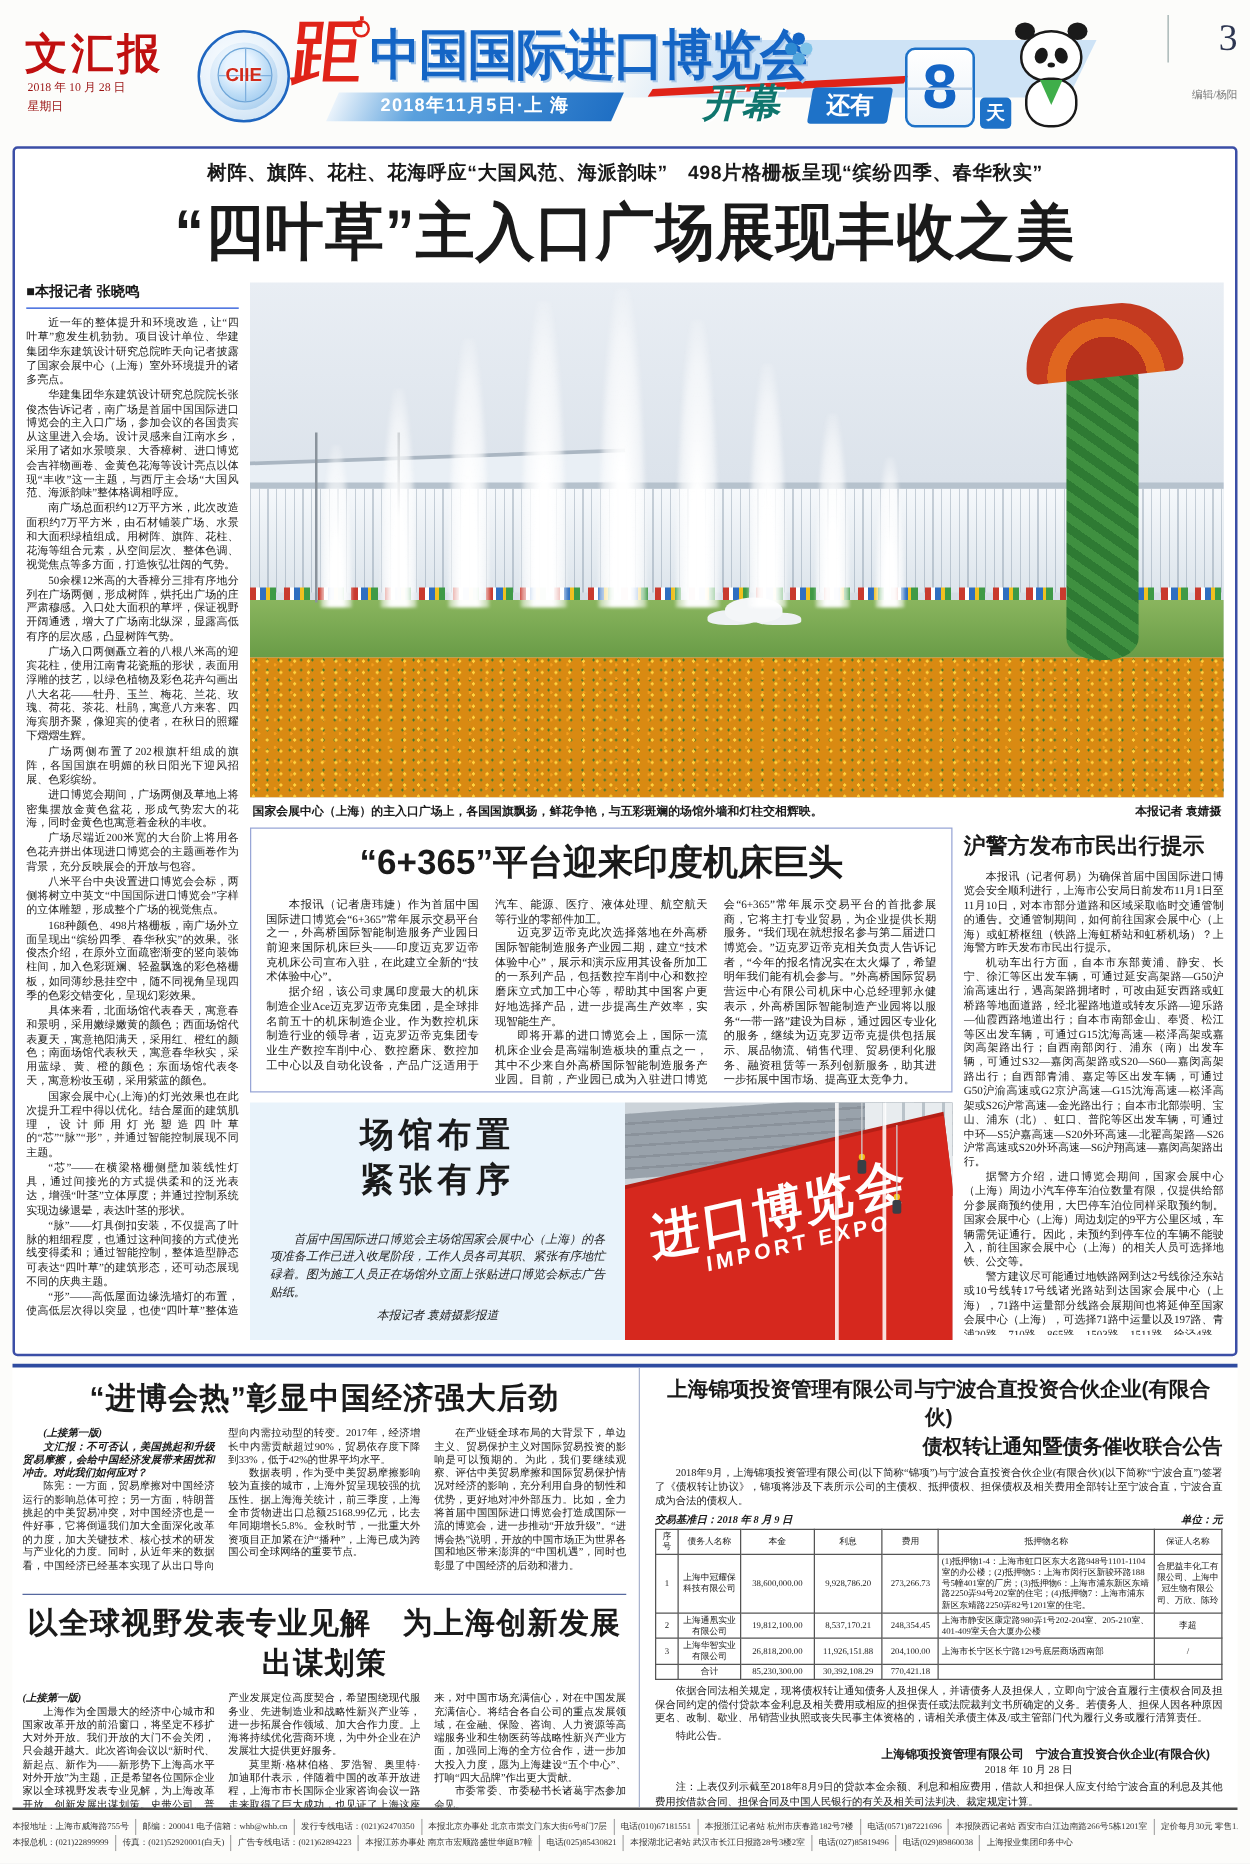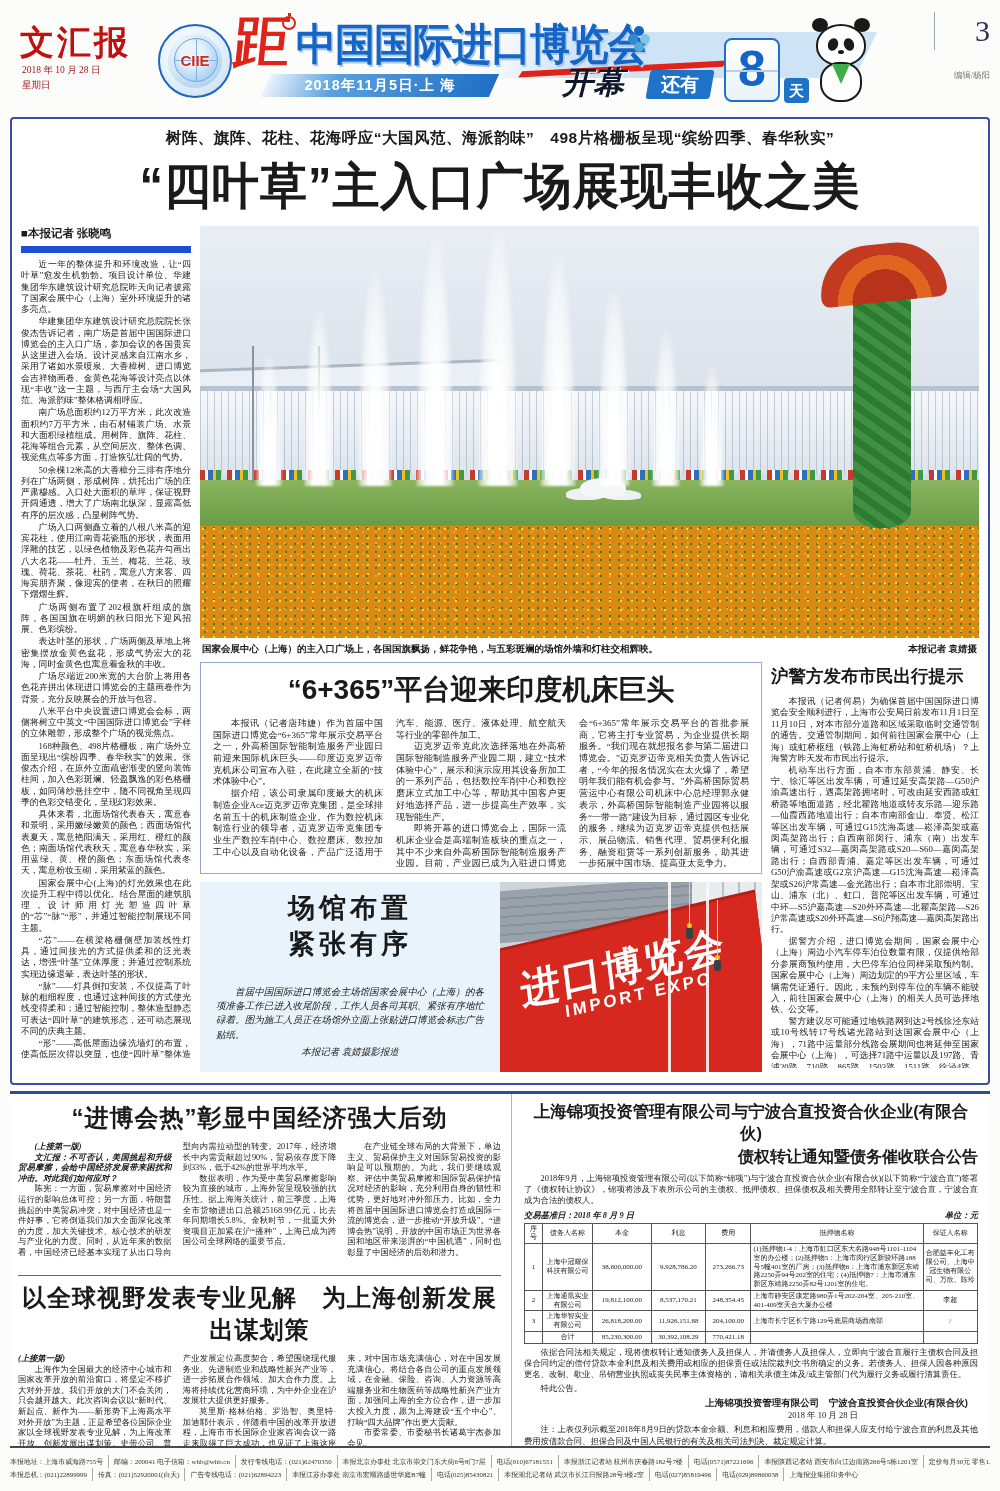--- a/index.html
+++ b/index.html
@@ -43,21 +43,21 @@
                  background:#2f8ad2; z-index:2;
                  box-shadow:12px 0 0 #7fc3e8, 6px -8px 0 #1465c5, 6px 8px 0 #57a8dd; }
   .date-strip { position:absolute; left:266px; top:74px; width:228px; height:23px;
                 background:linear-gradient(90deg,#eaf3fb, #59a0dd 30%, #1f6fc4);
                 transform:skewX(-24deg); z-index:2; }
   .date-strip span { display:block; transform:skewX(24deg); color:#fff; font-weight:bold;
                      font-size:14.5px; line-height:23px; text-align:center; letter-spacing:1px;
                      font-family:"Liberation Sans",sans-serif; }
   .red-swoosh { position:absolute; left:520px; top:66px; width:205px; height:6px; background:#e02318;
                 transform:rotate(-3deg) skewX(-35deg); z-index:1; }
-  .open-word { position:absolute; left:562px; top:62px; font-size:31px; font-weight:900; color:#0f172a;
+  .open-word { position:absolute; left:562px; top:62px; font-size:31px; font-weight:900; color:#0f766e;
                font-style:italic; font-family:"Liberation Sans",sans-serif; z-index:2;
                text-shadow:1px 1px 0 #fff; }
   .remain { position:absolute; left:648px; top:70px; width:64px; height:29px; background:#1e72c8;
             transform:skewX(-10deg); border-radius:3px; z-index:2; }
   .remain span { display:block; transform:skewX(10deg); color:#fff; font-weight:900; font-size:19px;
                  line-height:29px; text-align:center; font-family:"Liberation Sans",sans-serif; }
   .flip-card { position:absolute; left:724px; top:38px; width:56px; height:64px;
                background:linear-gradient(#ffffff,#eaf2f9); border:2px solid #1e72c8; border-radius:8px;
                color:#1465c5; font-size:50px; font-weight:900; text-align:center; line-height:58px;
                font-family:"Liberation Sans",sans-serif; z-index:2; }
@@ -84,22 +84,22 @@
 
   
   .main-box { position:absolute; left:10px; right:10px; top:117px; height:968px;
               border:2px solid #3b4ea6; border-radius:4px; background:#fff; overflow:hidden; }
   .kicker { text-align:center; font-size:15.5px; font-weight:bold; padding-top:9px;
             font-family:"Liberation Sans",sans-serif; letter-spacing:.5px; }
   .headline { text-align:center; font-size:47px; font-weight:900; letter-spacing:1px; margin:6px 0 2px;
               font-family:"Liberation Sans",sans-serif; transform:scaleY(1.05); }
   .main-cols { display:flex; gap:9px; padding:6px 9px 10px 9px; height:862px; }
   .lead-col { width:170px; flex:none; }
-  .byline { font-weight:bold; font-size:11.5px; border-bottom:7px solid #1d4ed8; padding-bottom:5px;
-            margin-bottom:6px; font-family:Liberation Serif, serif; }
+  .byline { font-weight:bold; font-size:11.5px; border-bottom:1px solid #1d4ed8; padding-bottom:5px;
+            margin-bottom:6px; font-family:Liberation Sans, sans-serif; }
   .lead-body { font-size:8.8px; line-height:1.28; text-align:justify; height:802px; overflow:hidden; }
   .lead-body p { margin-bottom:1px; }
   .right-col { flex:1; display:flex; flex-direction:column; min-width:0; }
 
   
   .photo-main { position:relative; height:412px; overflow:hidden;
                 background:linear-gradient(#e9eef4, #d6dee7 55%, #cfd8e1); }
   .ph-building { position:absolute; left:0; right:0; top:160px; height:88px;
                  background:repeating-linear-gradient(90deg, rgba(110,130,150,.35) 0 1px, rgba(0,0,0,0) 1px 7px),
                             linear-gradient(#f5f8fb,#dde5ec); border-top:5px solid #b6c2cd; }
@@ -262,21 +262,21 @@
     <div class="main-cols">
       <div class="lead-col">
         <div class="byline">■本报记者 张晓鸣</div>
         <div class="lead-body">
             <p>近一年的整体提升和环境改造，让“四叶草”愈发生机勃勃。项目设计单位、华建集团华东建筑设计研究总院昨天向记者披露了国家会展中心（上海）室外环境提升的诸多亮点。</p>
             <p>华建集团华东建筑设计研究总院院长张俊杰告诉记者，南广场是首届中国国际进口博览会的主入口广场，参加会议的各国贵宾从这里进入会场。设计灵感来自江南水乡，采用了诸如水景喷泉、大香樟树、进口博览会吉祥物画卷、金黄色花海等设计亮点以体现“丰收”这一主题，与西厅主会场“大国风范、海派韵味”整体格调相呼应。</p>
             <p>南广场总面积约12万平方米，此次改造面积约7万平方米，由石材铺装广场、水景和大面积绿植组成。用树阵、旗阵、花柱、花海等组合元素，从空间层次、整体色调、视觉焦点等多方面，打造恢弘壮阔的气势。</p>
             <p>50余棵12米高的大香樟分三排有序地分列在广场两侧，形成树阵，烘托出广场的庄严肃穆感。入口处大面积的草坪，保证视野开阔通透，增大了广场南北纵深，显露高低有序的层次感，凸显树阵气势。</p>
             <p>广场入口两侧矗立着的八根八米高的迎宾花柱，使用江南青花瓷瓶的形状，表面用浮雕的技艺，以绿色植物及彩色花卉勾画出八大名花——牡丹、玉兰、梅花、兰花、玫瑰、荷花、茶花、杜鹃，寓意八方来客、四海宾朋齐聚，像迎宾的使者，在秋日的照耀下熠熠生辉。</p>
             <p>广场两侧布置了202根旗杆组成的旗阵，各国国旗在明媚的秋日阳光下迎风招展、色彩缤纷。</p>
-            <p>表达叶茎的形状，广场两侧及草地上将密集摆放金黄色盆花，形成气势宏大的花海，同时金黄色也寓意着金秋的丰收。</p>
+            <p>进口博览会期间，广场两侧及草地上将密集摆放金黄色盆花，形成气势宏大的花海，同时金黄色也寓意着金秋的丰收。</p>
             <p>广场尽端近200米宽的大台阶上将用各色花卉拼出体现进口博览会的主题画卷作为背景，充分反映展会的开放与包容。</p>
             <p>八米平台中央设置进口博览会会标，两侧将树立中英文“中国国际进口博览会”字样的立体雕塑，形成整个广场的视觉焦点。</p>
             <p>168种颜色、498片格栅板，南广场外立面呈现出“缤纷四季、春华秋实”的效果。张俊杰介绍，在原外立面疏密渐变的竖向装饰柱间，加入色彩斑斓、轻盈飘逸的彩色格栅板，如同薄纱悬挂空中，随不同视角呈现四季的色彩交错变化，呈现幻彩效果。</p>
             <p>具体来看，北面场馆代表春天，寓意春和景明，采用嫩绿嫩黄的颜色；西面场馆代表夏天，寓意艳阳满天，采用红、橙红的颜色；南面场馆代表秋天，寓意春华秋实，采用蓝绿、黄、橙的颜色；东面场馆代表冬天，寓意粉妆玉砌，采用紫蓝的颜色。</p>
             <p>国家会展中心(上海)的灯光效果也在此次提升工程中得以优化。结合屋面的建筑肌理，设计师用灯光塑造四叶草的“芯”“脉”“形”，并通过智能控制展现不同主题。</p>
             <p>“芯”——在横梁格栅侧壁加装线性灯具，通过间接光的方式提供柔和的泛光表达，增强“叶茎”立体厚度；并通过控制系统实现边缘退晕，表达叶茎的形状。</p>
             <p>“脉”——灯具倒扣安装，不仅提高了叶脉的粗细程度，也通过这种间接的方式使光线变得柔和；通过智能控制，整体造型静态可表达“四叶草”的建筑形态，还可动态展现不同的庆典主题。</p>
             <p>“形”——高低屋面边缘洗墙灯的布置，使高低层次得以突显，也使“四叶草”整体造型得以表达。</p>
           </div>
       </div>

